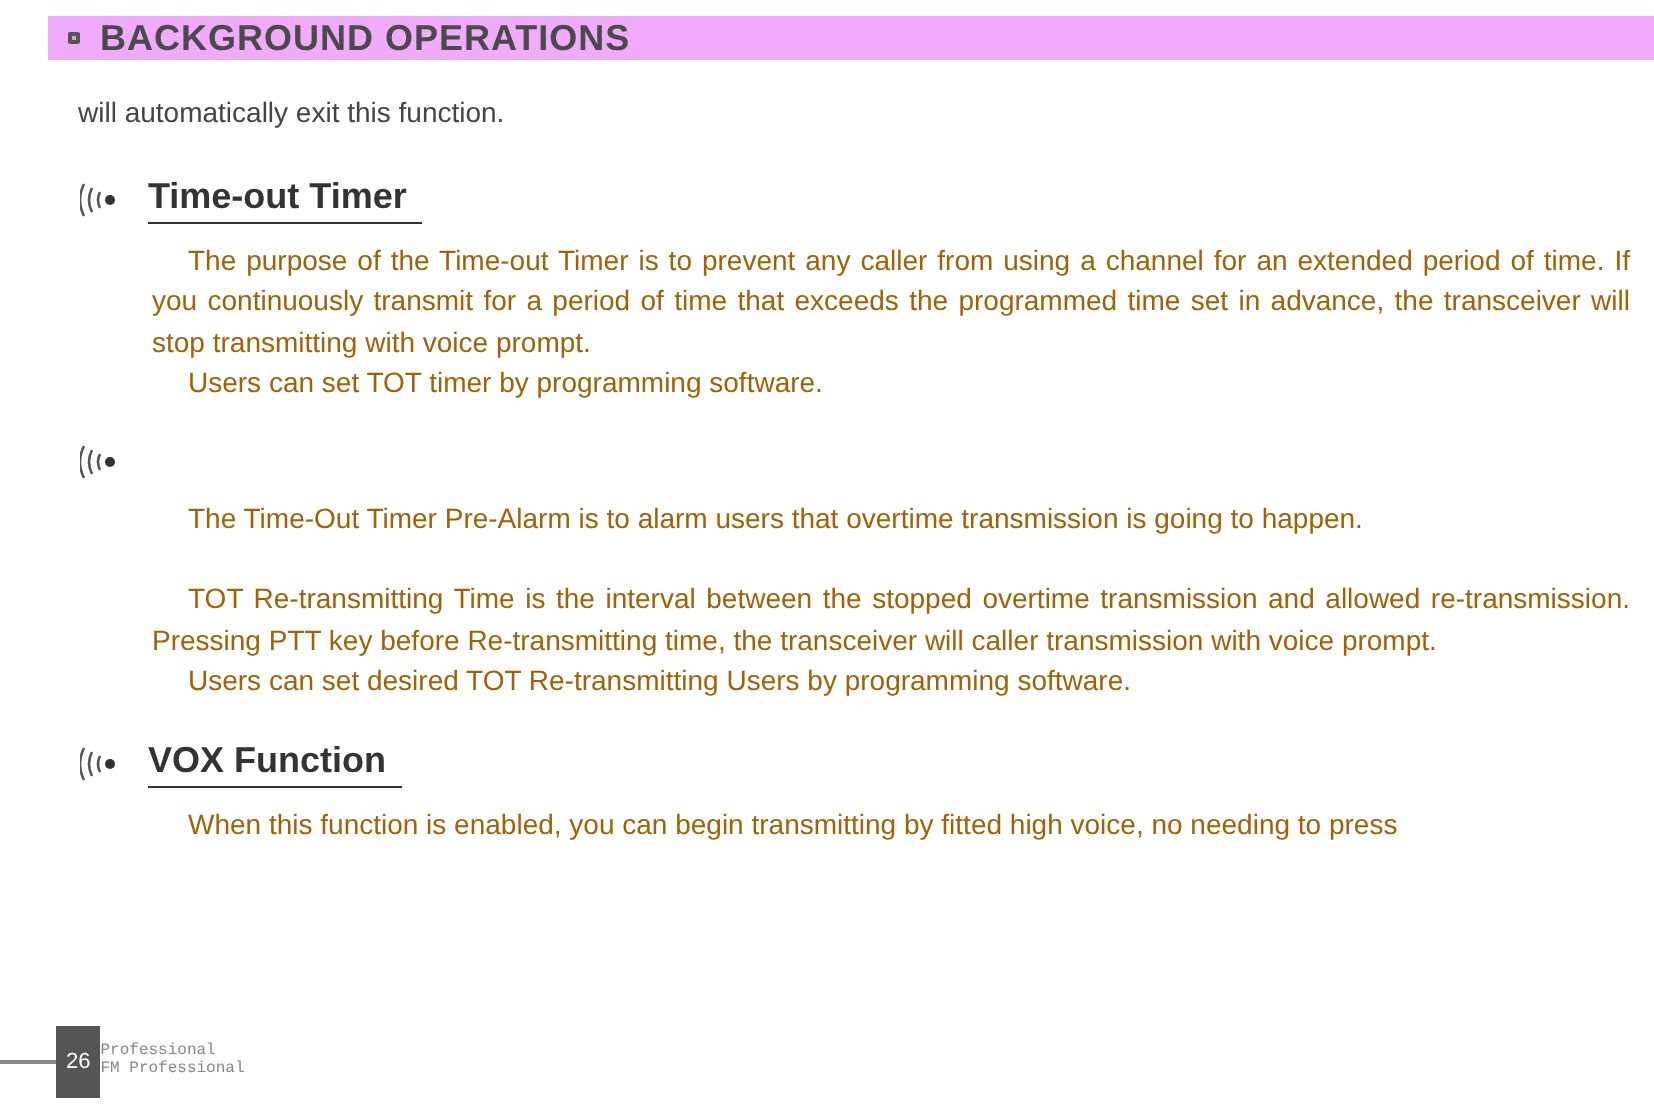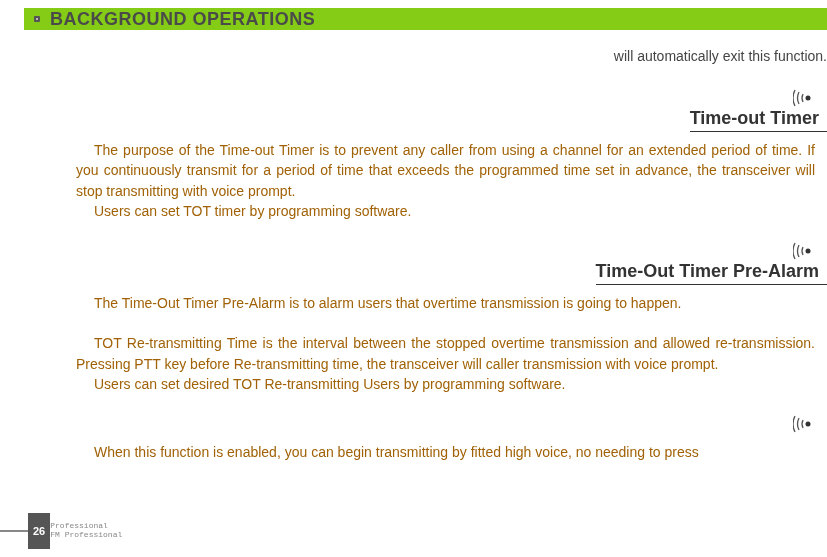--- a/index.html
+++ b/index.html
@@ -7,21 +7,21 @@
       font-family: Arial, Helvetica, sans-serif;
       width: 827px;
       height: 557px;
       background: #fff;
       position: relative;
       color: #3a3a3a;
     }
     .header-bar {
       display: flex;
       align-items: center;
-      background: #84cc16;
+      background: #f0abfc;
       height: 22px;
       margin: 8px 0 18px 24px;
       padding-left: 10px;
     }
     .header-bullet {
       width: 6px;
       height: 6px;
       border: 2px solid #555;
       border-radius: 1px;
       margin-right: 10px;
@@ -31,31 +31,29 @@
       font-size: 18px;
       font-weight: bold;
       color: #4a4a4a;
       letter-spacing: 0.5px;
     }
     .intro-line {
       margin-left: 39px;
       margin-bottom: 24px;
       font-size: 14px;
       color: #444;
-      text-align: right;
     }
     .section {
       margin-bottom: 20px;
     }
     .section-heading {
       display: flex;
-      align-items: flex-end;
+      align-items: center;
       margin-left: 40px;
       margin-bottom: 8px;
-      flex-direction: column;
     }
     .wave-icon {
       margin-right: 8px;
       flex-shrink: 0;
     }
     .heading-text {
       font-size: 18px;
       font-weight: bold;
       color: #333;
       border-bottom: 1.5px solid #333;
@@ -84,21 +82,21 @@
       width: 28px;
       height: 2px;
       background: #888;
       margin-right: 0;
     }
     .page-num {
       background: #555;
       color: #fff;
       font-size: 11px;
       padding: 12px 5px;
-      font-weight: bold;
+      font-weight: normal;
     }
     .footer-text {
       margin-left: 0;
       font-size: 8px;
       color: #888;
       font-family: "Courier New", monospace;
       line-height: 1.1;
     }
   </style>
 </head>
@@ -128,21 +126,20 @@
 </div>
 
 <div class="section">
   <div class="section-heading">
     <svg class="wave-icon" width="26" height="20" viewBox="0 0 26 20">
       <path d="M2 2 Q -2 10 2 18" stroke="#555" stroke-width="1.3" fill="none"></path>
       <path d="M6 4 Q 3 10 6 16" stroke="#555" stroke-width="1.3" fill="none"></path>
       <path d="M10 6 Q 8 10 10 14" stroke="#555" stroke-width="1.3" fill="none"></path>
       <circle cx="15" cy="10" r="2.5" fill="#333"></circle>
     </svg>
-    <span class="heading-text">Time-Out Timer Pre-Alarm</span>
   </div>
   <div class="section-body">
     <p>The Time-Out Timer Pre-Alarm is to alarm users that overtime transmission is going to happen.</p>
   </div>
 </div>
 
 <div class="section">
   <div class="section-body">
     <p>TOT Re-transmitting Time is the interval between the stopped overtime transmission and allowed re-transmission. Pressing PTT key before Re-transmitting time, the transceiver will caller transmission with voice prompt.</p>
     <p>Users can set desired TOT Re-transmitting Users by programming software.</p>
@@ -150,20 +147,21 @@
 </div>
 
 <div class="section">
   <div class="section-heading">
     <svg class="wave-icon" width="26" height="20" viewBox="0 0 26 20">
       <path d="M2 2 Q -2 10 2 18" stroke="#555" stroke-width="1.3" fill="none"></path>
       <path d="M6 4 Q 3 10 6 16" stroke="#555" stroke-width="1.3" fill="none"></path>
       <path d="M10 6 Q 8 10 10 14" stroke="#555" stroke-width="1.3" fill="none"></path>
       <circle cx="15" cy="10" r="2.5" fill="#333"></circle>
     </svg>
+    <span class="heading-text">VOX Function</span>
   </div>
   <div class="section-body">
     <p>When this function is enabled, you can begin transmitting by fitted high voice, no needing to press</p>
   </div>
 </div>
 
 <div class="footer">
   <div class="footer-line"></div>
   <div class="page-num">26</div>
   <div class="footer-text">

